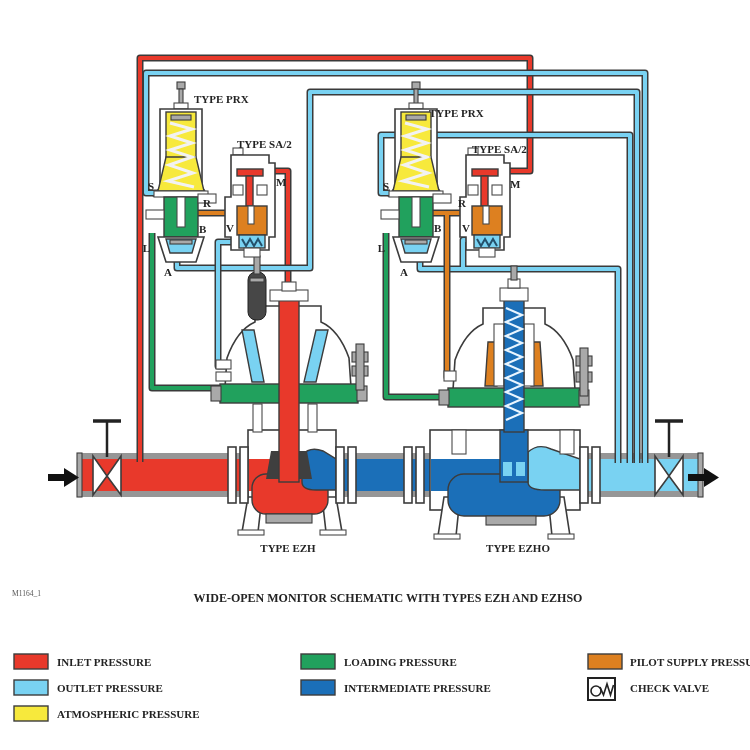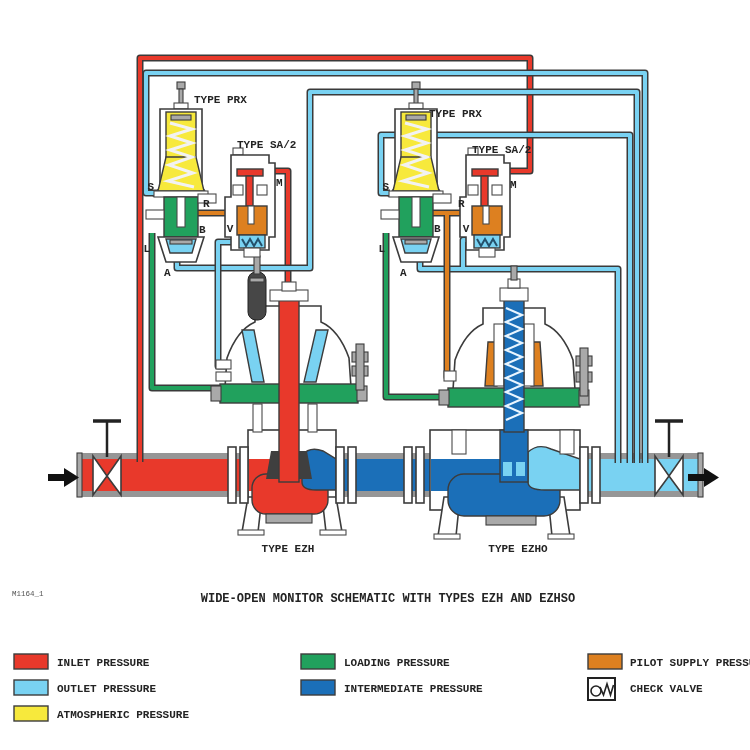--- a/index.html
+++ b/index.html
@@ -1,16 +1,16 @@
 <!DOCTYPE html>
 <html style="--inlet: #e8392b; --outlet: #79d2f2; --atmospheric: #f7e93c; --loading: #21a15d; --intermediate: #1b6fb8; --pilot_supply: #dd8020;"><head>
 <meta charset="utf-8">
 <style>
   html,body{margin:0;padding:0;background:#ffffff;}
-  .page{width:750px;height:750px;position:relative;background:#fff;font-family:Liberation Mono, monospace;}
+  .page{width:750px;height:750px;position:relative;background:#fff;font-family:Liberation Serif, serif;}
   svg{display:block;}
   .mech{fill:#ffffff;stroke:#3c3c3c;stroke-width:1.6;}
   .mech-thin{fill:#ffffff;stroke:#4a4a4a;stroke-width:1.1;}
   .gray{fill:#a9a9a9;stroke:#3c3c3c;stroke-width:1.1;}
   .dk{fill:#3f3f3f;}
   .pipe-border{fill:#969696;}
   .f-inlet{fill:var(--inlet);}
   .f-outlet{fill:var(--outlet);}
   .f-atmospheric{fill:var(--atmospheric);}
   .f-loading{fill:var(--loading);}

